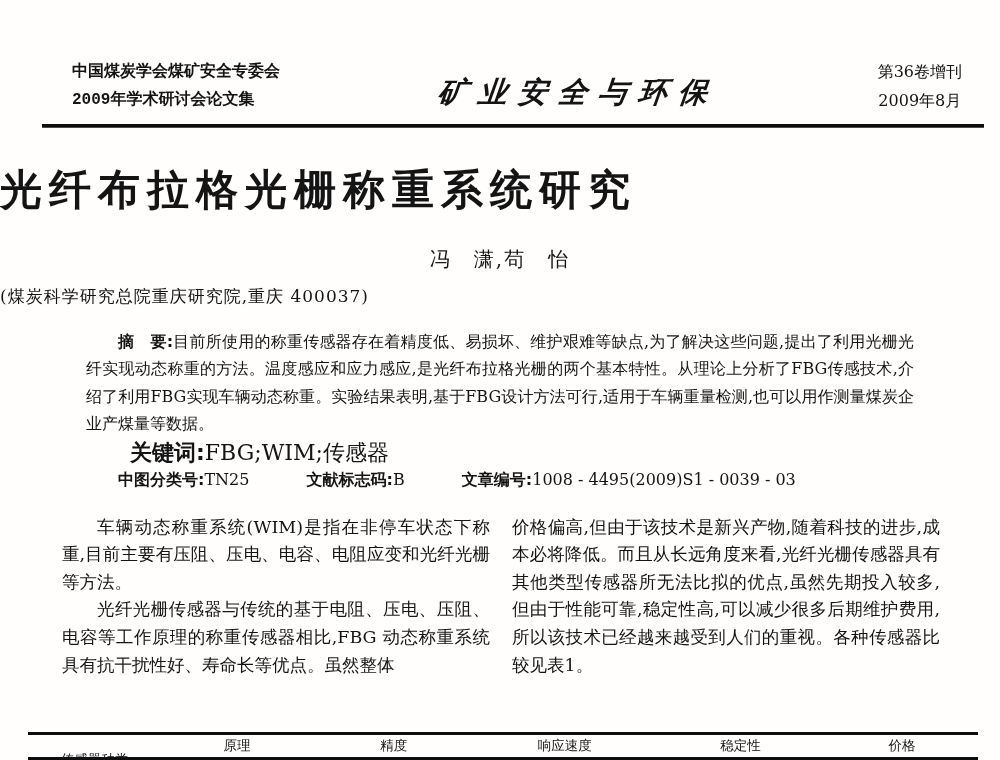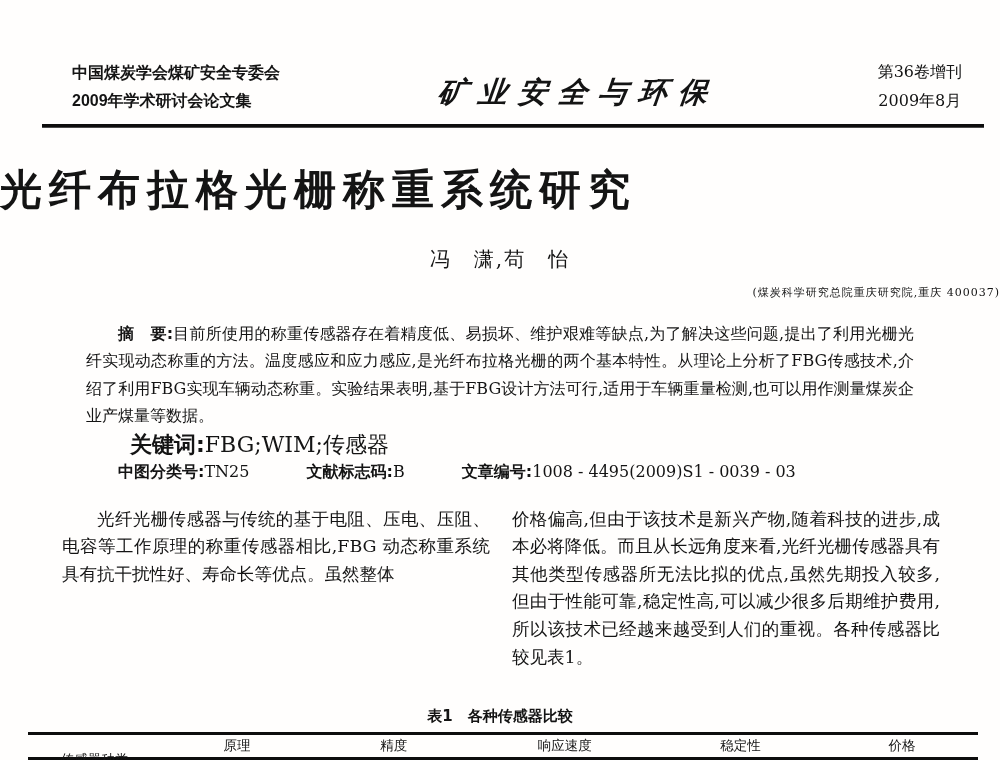--- a/index.html
+++ b/index.html
@@ -11,21 +11,21 @@
     color:#141414;
     font-family:"DejaVu Serif","Liberation Serif",serif;
     overflow:hidden;
   }
   
   .running-head {
     display:flex; align-items:center;
     padding:58px 38px 0 72px;
   }
   .head-left {
-    font-family:Liberation Sans, sans-serif;
+    font-family:Liberation Mono, monospace;
     font-weight:bold; font-size:16px; line-height:1.72;
     white-space:nowrap;
   }
   .head-center {
     flex:1; text-align:center;
     font-family:"DejaVu Serif","Liberation Serif",serif;
     font-style:italic; font-weight:bold;
     font-size:29px; letter-spacing:11px;
     transform:skewX(-6deg) translateY(6px);
     white-space:nowrap;
@@ -44,22 +44,22 @@
     margin-top:34px; text-align:left;
     font-family:"DejaVu Sans","Liberation Sans",sans-serif;
     font-weight:900; font-size:42px; letter-spacing:7px;
     white-space:nowrap;
   }
   .authors {
     margin-top:28px; text-align:center;
     font-size:20px; letter-spacing:2px;
   }
   .affiliation {
-    margin-top:12px; text-align:right;
-    font-size:11px; letter-spacing:1px;
+    margin-top:12px; text-align:left;
+    font-size:17px; letter-spacing:1px;
   }
   
   .abstract {
     width:828px; margin:20px auto 0;
     font-size:16px; line-height:27.5px;
     text-align:justify; text-indent:2em;
   }
   .lbl {
     font-family:"DejaVu Sans","Liberation Sans",sans-serif;
     font-weight:bold;
@@ -136,29 +136,29 @@
   <p class="kw-line"><span class="lbl">关键词:</span><span>FBG;WIM;传感器</span></p>
 
   <p class="meta-line">
     <span class="meta-item"><span class="lbl">中图分类号:</span><span>TN25</span></span>
     <span class="meta-item"><span class="lbl">文献标志码:</span><span>B</span></span>
     <span class="meta-item"><span class="lbl">文章编号:</span><span>1008 - 4495(2009)S1 - 0039 - 03</span></span>
   </p>
 
   <div class="body-cols">
     <div class="col">
+      <p class="indent">车辆动态称重系统(WIM)是指在非停车状态下称重,目前主要有压阻、压电、电容、电阻应变和光纤光栅等方法。</p>
       <p class="indent">光纤光栅传感器与传统的基于电阻、压电、压阻、电容等工作原理的称重传感器相比,FBG 动态称重系统具有抗干扰性好、寿命长等优点。虽然整体</p>
     </div>
     <div class="col">
       <p>价格偏高,但由于该技术是新兴产物,随着科技的进步,成本必将降低。而且从长远角度来看,光纤光栅传感器具有其他类型传感器所无法比拟的优点,虽然先期投入较多,但由于性能可靠,稳定性高,可以减少很多后期维护费用,所以该技术已经越来越受到人们的重视。各种传感器比较见表1。</p>
     </div>
   </div>
 
   <div class="table-block">
-    <div class="table-caption">表1　各种传感器比较</div>
     <div class="table-rule-top"></div>
     <div class="table-head-row">
       <div class="th-cell c0">传感器种类</div>
       <div class="th-cell c1">原理</div>
       <div class="th-cell c2">精度</div>
       <div class="th-cell c3">响应速度</div>
       <div class="th-cell c4">稳定性</div>
       <div class="th-cell c5">价格</div>
     </div>
   </div>

